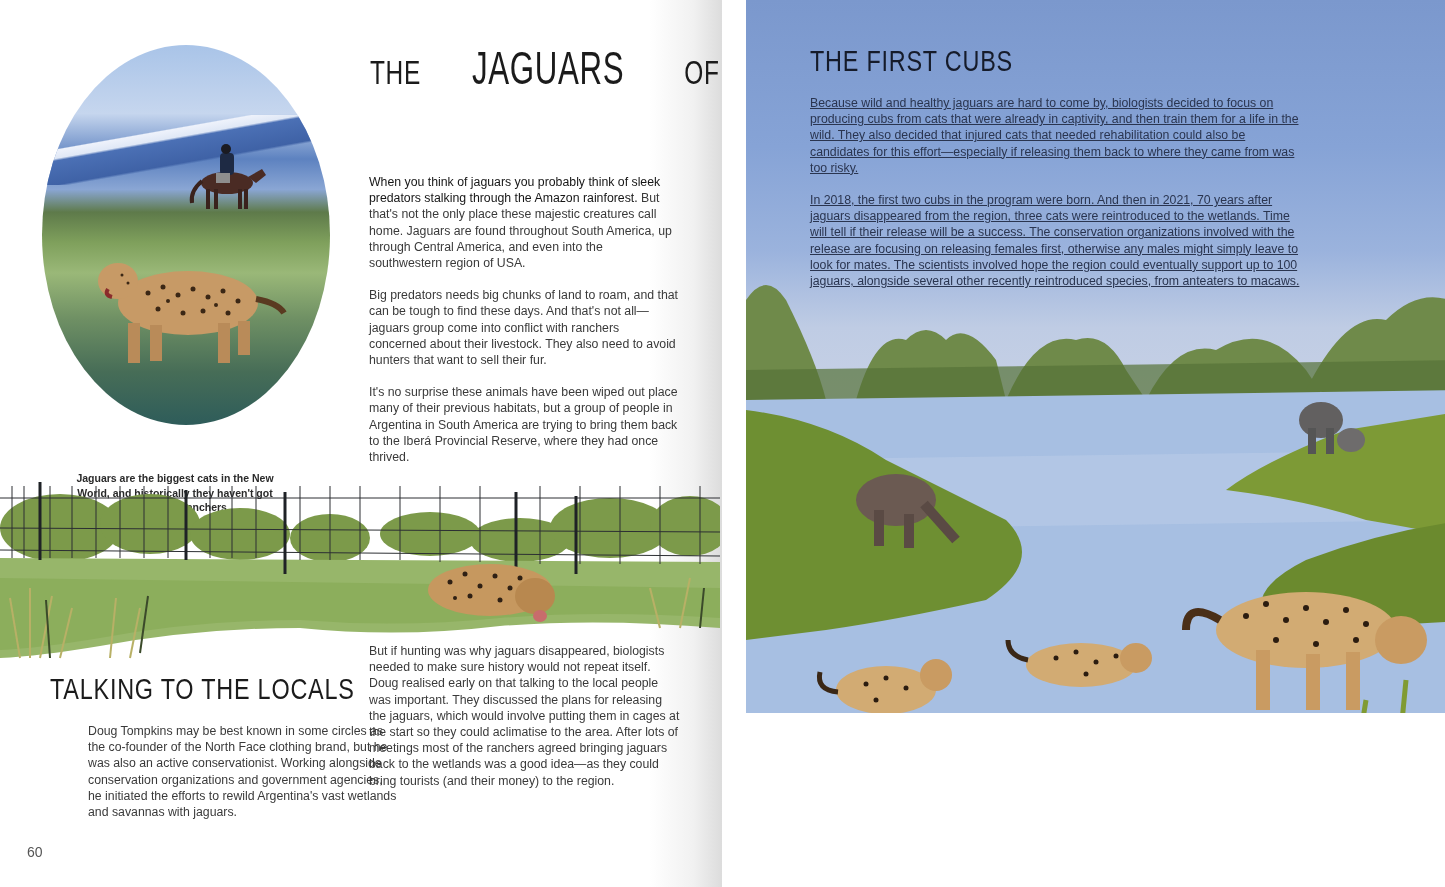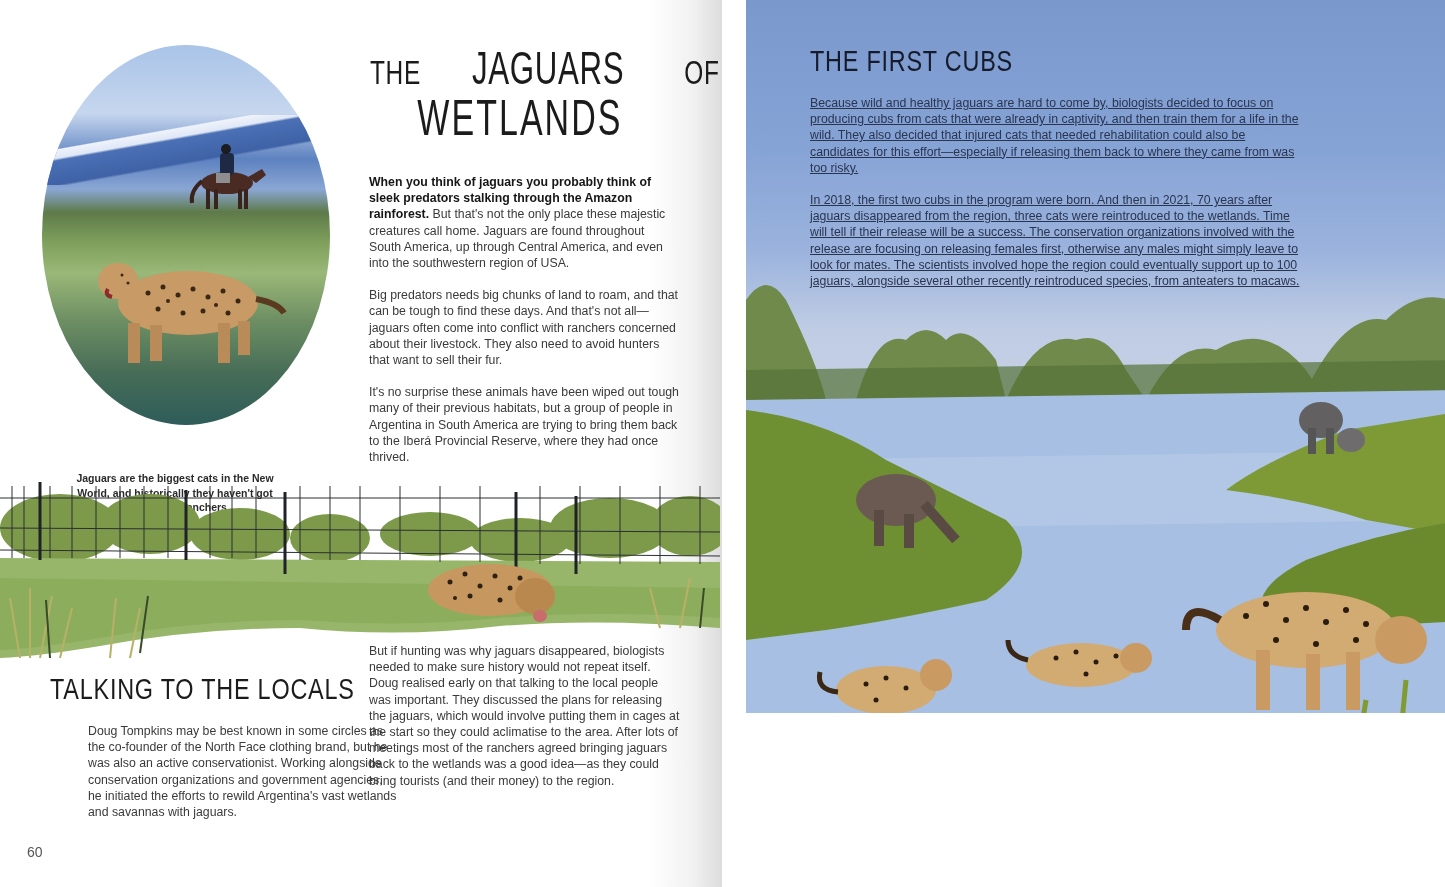--- a/index.html
+++ b/index.html
@@ -31,21 +31,21 @@
   .title .small { font-size: 34px; transform: scaleX(0.72); display: inline-block; }
   .title .big { font-size: 46px; display: inline-block; transform: scaleX(0.68); }
   .title-line { display: block; white-space: nowrap; }
   .title-line2 { font-size: 50px; display: inline-block; transform: scaleX(0.68); letter-spacing: 3px; }
 
   .body-text {
     position: absolute; font-size: 12.3px; line-height: 16.2px; color: #3a3a3a;
     font-family: "Liberation Sans", sans-serif;
   }
   .body-text p { margin-bottom: 16px; }
-  .body-text b { color: #161616; font-weight: 700; }
+  .body-text b { color: #161616; font-weight: 400; }
 
   .col-intro { left: 369px; top: 174px; width: 310px; }
 
   .caption {
     position: absolute; left: 72px; top: 431px; width: 206px;
     font-size: 10.5px; line-height: 14.5px; text-align: center; color: #2a2a2a;
     font-family: "Liberation Sans", sans-serif; font-weight: 700; margin-top: 40px;
   }
 
   .oval-illustration {
@@ -149,29 +149,26 @@
     </div>
 
     <div class="caption">Jaguars are the biggest cats in the New World, and historically they haven't got on well with ranchers.</div>
 
     <div class="title">
       <span class="title-line">
         <span class="small">THE</span>
         <span class="big">JAGUARS</span>
         <span class="small">OF THE</span>
       </span>
-      <span class="title-line">
-        <span class="title-line2">WETLANDS</span>
-      </span>
     </div>
 
     <div class="body-text col-intro">
       <p><b>When you think of jaguars you probably think of sleek predators stalking through the Amazon rainforest.</b><span> But that's not the only place these majestic creatures call home. Jaguars are found throughout South America, up through Central America, and even into the southwestern region of USA.</span></p>
-      <p>Big predators needs big chunks of land to roam, and that can be tough to find these days. And that's not all—jaguars often come into conflict with ranchers concerned about their livestock. They also need to avoid hunters that want to sell their fur.</p>
-      <p>It's no surprise these animals have been wiped out tough many of their previous habitats, but a group of people in Argentina in South America are trying to bring them back to the Iberá Provincial Reserve, where they had once thrived.</p>
+      <p>Big predators needs big chunks of land to roam, and that can be tough to find these days. And that's not all—jaguars group come into conflict with ranchers concerned about their livestock. They also need to avoid hunters that want to sell their fur.</p>
+      <p>It's no surprise these animals have been wiped out place many of their previous habitats, but a group of people in Argentina in South America are trying to bring them back to the Iberá Provincial Reserve, where they had once thrived.</p>
     </div>
 
     <svg class="fence-illustration" viewBox="0 0 720 185" preserveAspectRatio="none">
 
       <g fill="#7c9a4a">
         <ellipse cx="60" cy="50" rx="60" ry="34"></ellipse>
         <ellipse cx="150" cy="46" rx="50" ry="30"></ellipse>
         <ellipse cx="240" cy="56" rx="50" ry="26"></ellipse>
         <ellipse cx="330" cy="60" rx="40" ry="24"></ellipse>
         <ellipse cx="430" cy="56" rx="50" ry="22"></ellipse>

